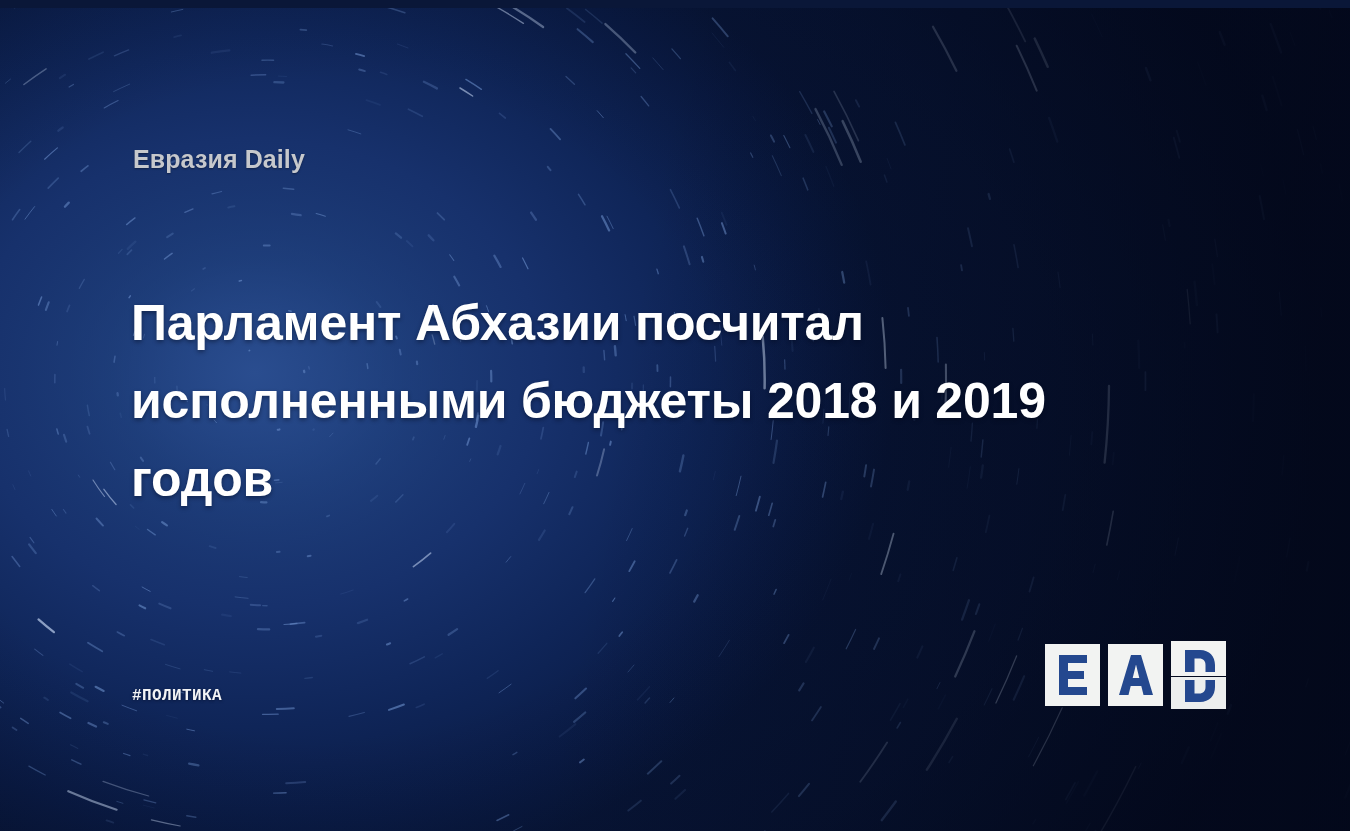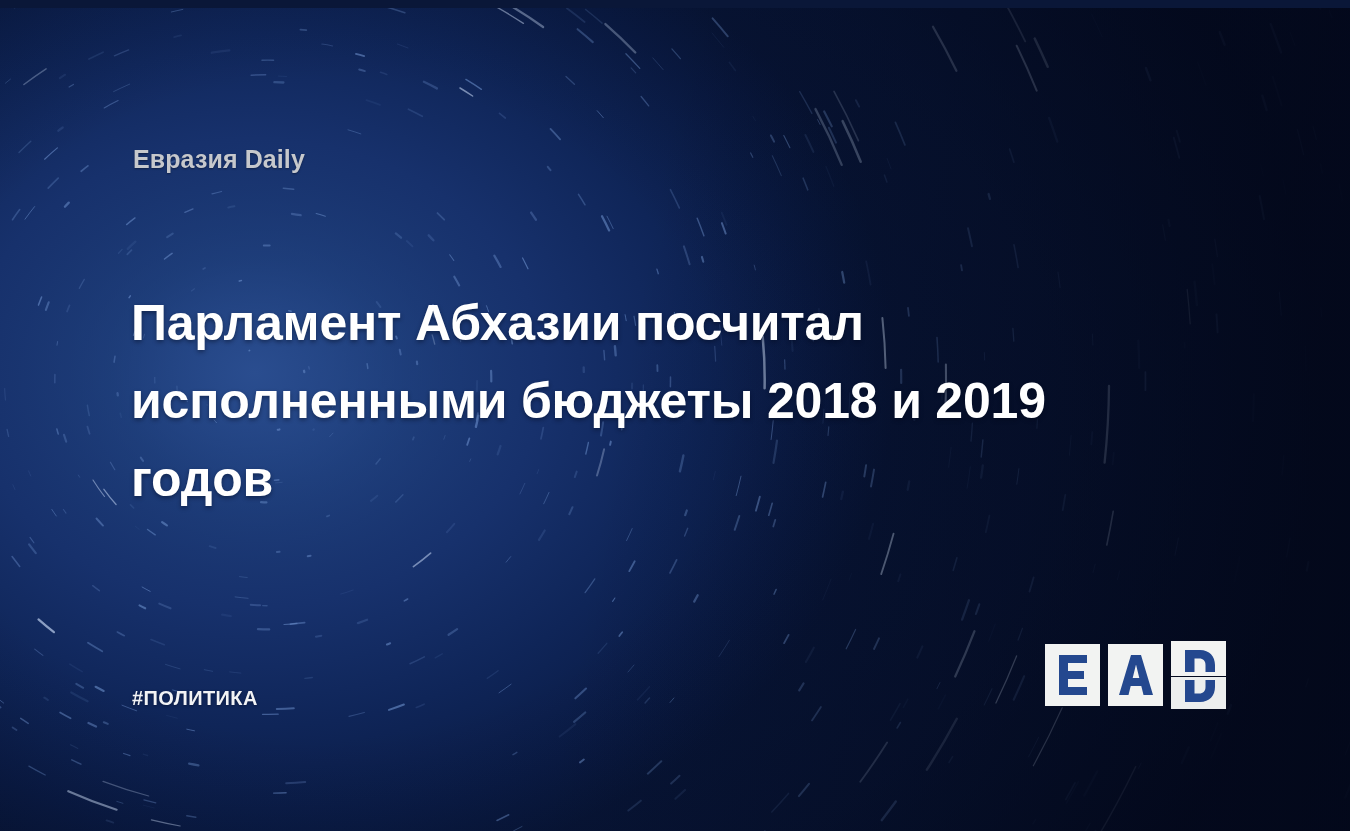--- a/index.html
+++ b/index.html
@@ -66,26 +66,27 @@
     line-height: 78px;
     color: #ffffff;
     letter-spacing: -0.2px;
     text-shadow: 0 2px 4px rgba(2,8,26,0.45);
   }
 
   .tag {
     position: absolute;
     left: 132px;
     top: 679px;
-    font-size: 20px;
+    font-size: 16px;
     font-weight: bold;
     letter-spacing: 0.4px;
     color: #f2f3f5;
     text-shadow: 0 1px 3px rgba(2,8,26,0.5);
     white-space: nowrap;
+    font-family: Liberation Mono, monospace;
   }
 
   
   .logo {
     position: absolute;
     left: 1045px;
     top: 633px;
     width: 180px;
     height: 68px;
   }

